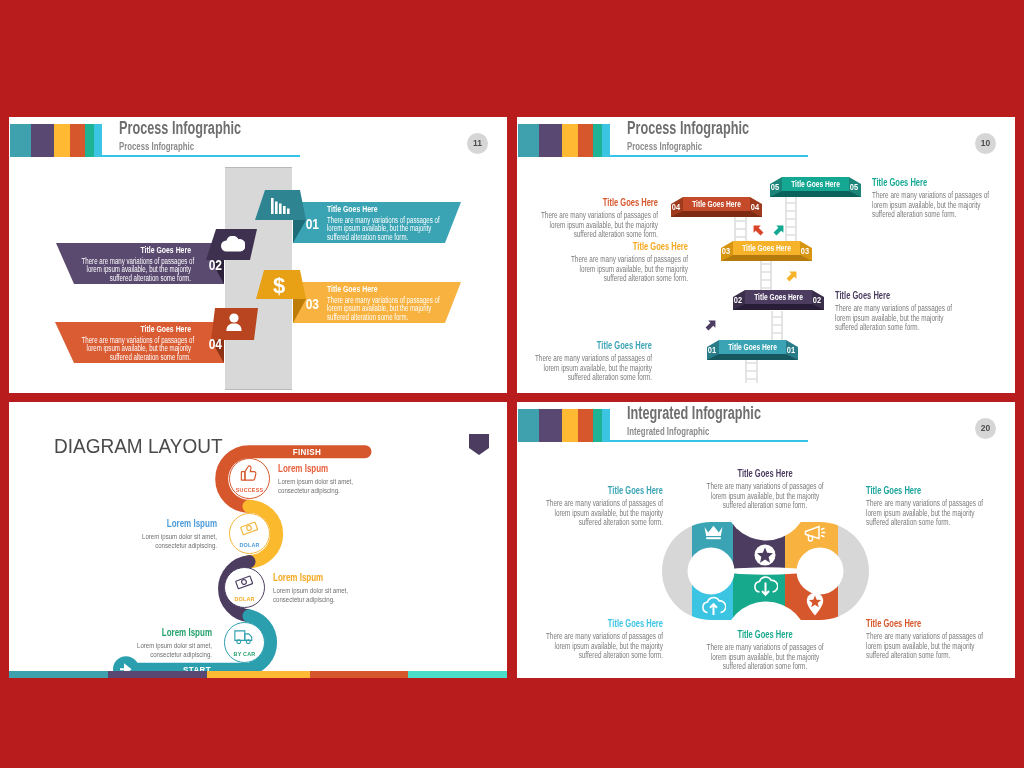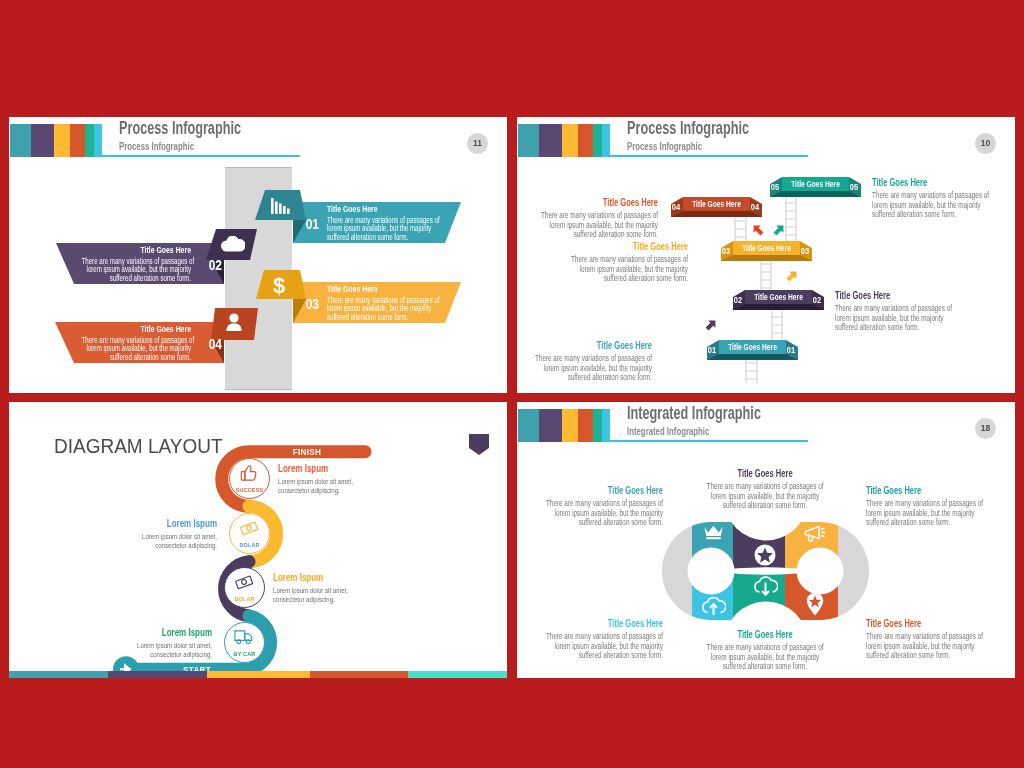--- a/index.html
+++ b/index.html
@@ -321,21 +321,21 @@
       <i style="left:21px;width:23px;background:#594872"></i>
       <i style="left:44px;width:16px;background:#FFB933"></i>
       <i style="left:60px;width:15px;background:#D6572C"></i>
       <i style="left:75px;width:9px;background:#1DB394"></i>
       <i style="left:84px;width:8px;background:#3CC5E3"></i>
     </div>
     <h1>Integrated Infographic</h1>
     <h2>Integrated Infographic</h2>
     <div class="rule"></div>
   </div>
-  <div class="pgbadge">18</div>
+  <div class="pgbadge">20</div>
 
   <svg width="498" height="276" viewBox="0 0 498 276" style="position:absolute;left:0;top:0;">
     <defs>
       <mask id="infmask">
         <g fill="#fff">
           <circle cx="194" cy="169" r="49"></circle>
           <circle cx="303" cy="169" r="49"></circle>
           <rect x="194" y="120" width="109" height="98"></rect>
         </g>
         <g fill="#000">

